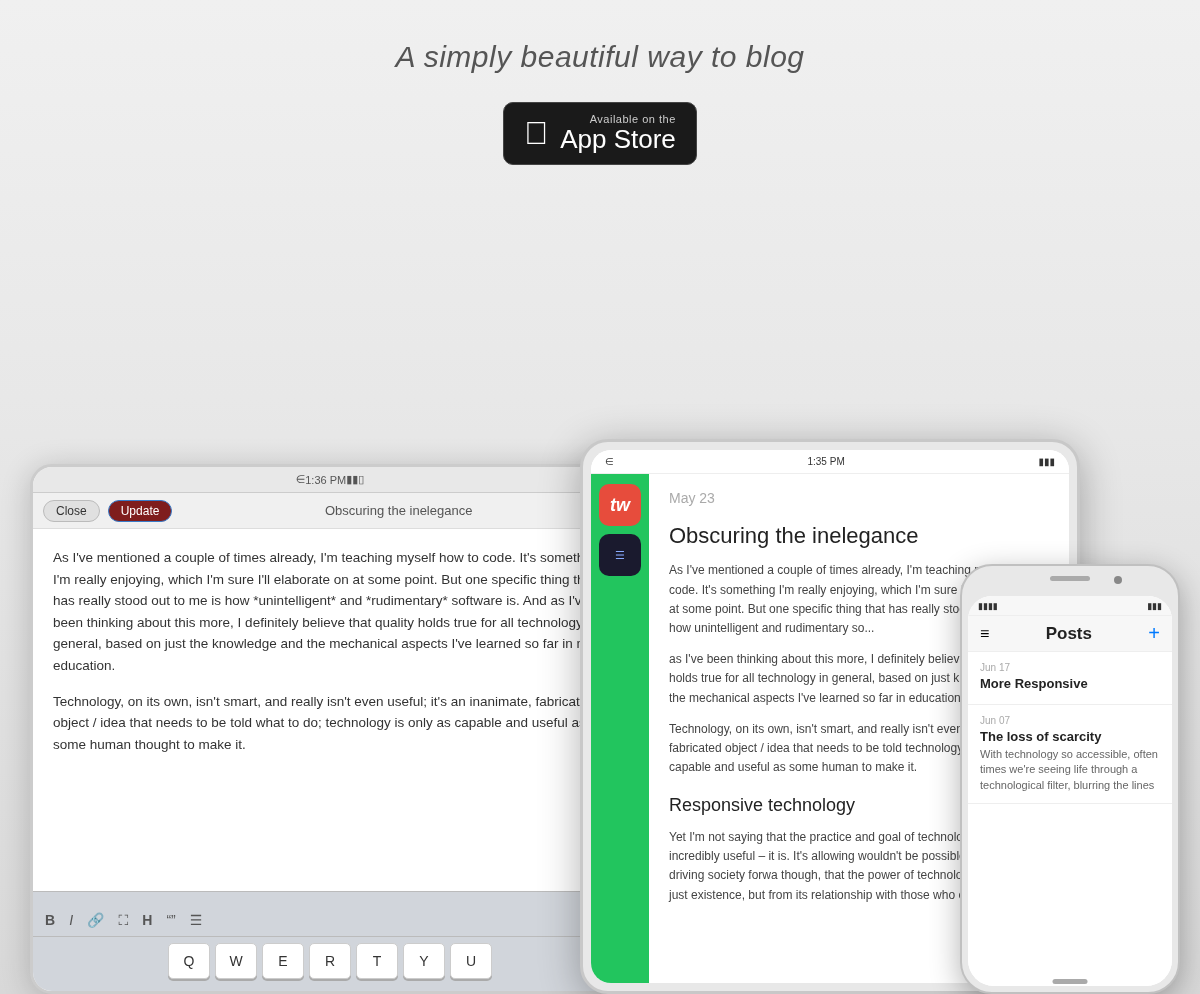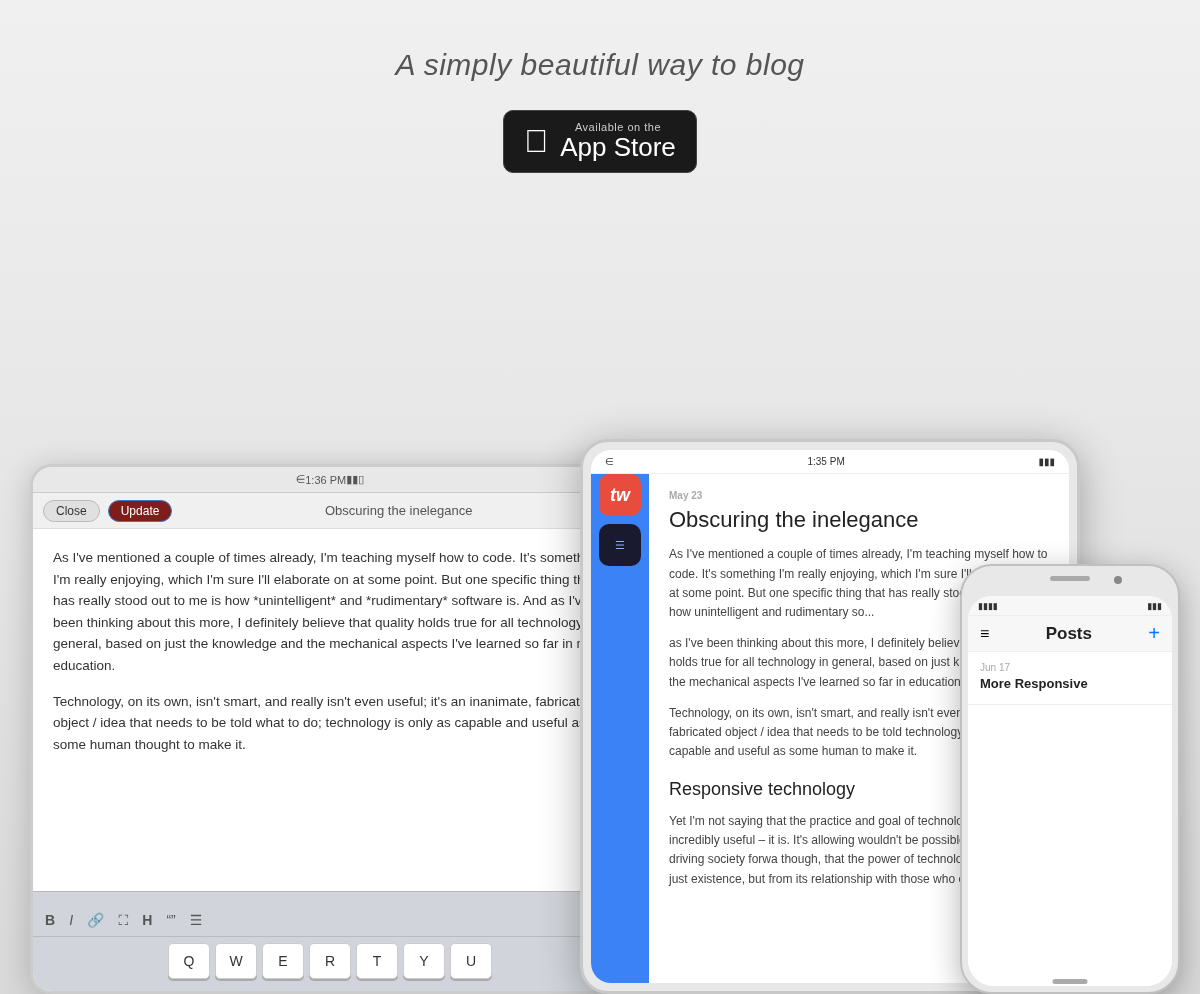--- a/index.html
+++ b/index.html
@@ -28,21 +28,21 @@
       letter-spacing: -4px;
       line-height: 1;
       font-family: 'Helvetica Neue', Helvetica, Arial, sans-serif;
     }
 
     .app-subtitle {
       font-size: 30px;
       color: #555;
       font-style: italic;
       font-weight: 300;
-      margin-top: 8px;
+      margin-top: 0;
       letter-spacing: 0.5px;
     }
 
     
     .app-store-btn {
       display: inline-flex;
       align-items: center;
       background: #1a1a1a;
       border-radius: 10px;
       padding: 10px 20px;
@@ -55,21 +55,21 @@
 
     .app-store-icon {
       font-size: 32px;
       color: white;
       line-height: 1;
     }
 
     .app-store-text {
       display: flex;
       flex-direction: column;
-      text-align: center;
+      text-align: right;
     }
 
     .app-store-text .available {
       font-size: 11px;
       color: #ccc;
       letter-spacing: 0.5px;
       font-weight: 400;
     }
 
     .app-store-text .store-name {
@@ -257,24 +257,25 @@
     }
 
     .ipad-front-body {
       display: flex;
       flex: 1;
       overflow: hidden;
     }
 
     .ipad-front-sidebar {
       width: 58px;
-      background: #3b82f6;
+      background: #22c55e;
       display: flex;
       flex-direction: column;
       align-items: center;
+      padding-top: 10px;
       gap: 8px;
       text-align: center;
     }
 
     .sidebar-icon {
       width: 42px;
       height: 42px;
       border-radius: 10px;
       display: flex;
       align-items: center;
@@ -296,24 +297,23 @@
     }
 
     .ipad-front-main {
       flex: 1;
       background: white;
       overflow: hidden;
       padding: 16px 20px;
     }
 
     .article-date {
-      font-size: 10px;
+      font-size: 14px;
       color: #aaa;
-      margin-bottom: 6px;
-      font-weight: bold;
+      margin-bottom: 17px;
     }
 
     .article-title {
       font-size: 22px;
       font-weight: 400;
       color: #222;
       margin-bottom: 12px;
       line-height: 1.2;
     }
 
@@ -557,19 +557,24 @@
         <div class="iphone-header">
           <span>≡</span>
           <span class="iphone-header-title">Posts</span>
           <span style="font-size:20px;color:#007aff;">+</span>
         </div>
         <div class="iphone-content">
           <div class="iphone-post-item">
             <div class="iphone-post-date">Jun 17</div>
             <div class="iphone-post-title">More Responsive</div>
           </div>
+          <div class="iphone-post-item">
+            <div class="iphone-post-date">Jun 07</div>
+            <div class="iphone-post-title">The loss of scarcity</div>
+            <div class="iphone-post-excerpt">With technology so accessible, often times we're seeing life through a technological filter, blurring the lines</div>
+          </div>
         </div>
       </div>
       <div class="home-indicator"></div>
     </div>
   </div>
 
 </div>
 
 </body></html>

